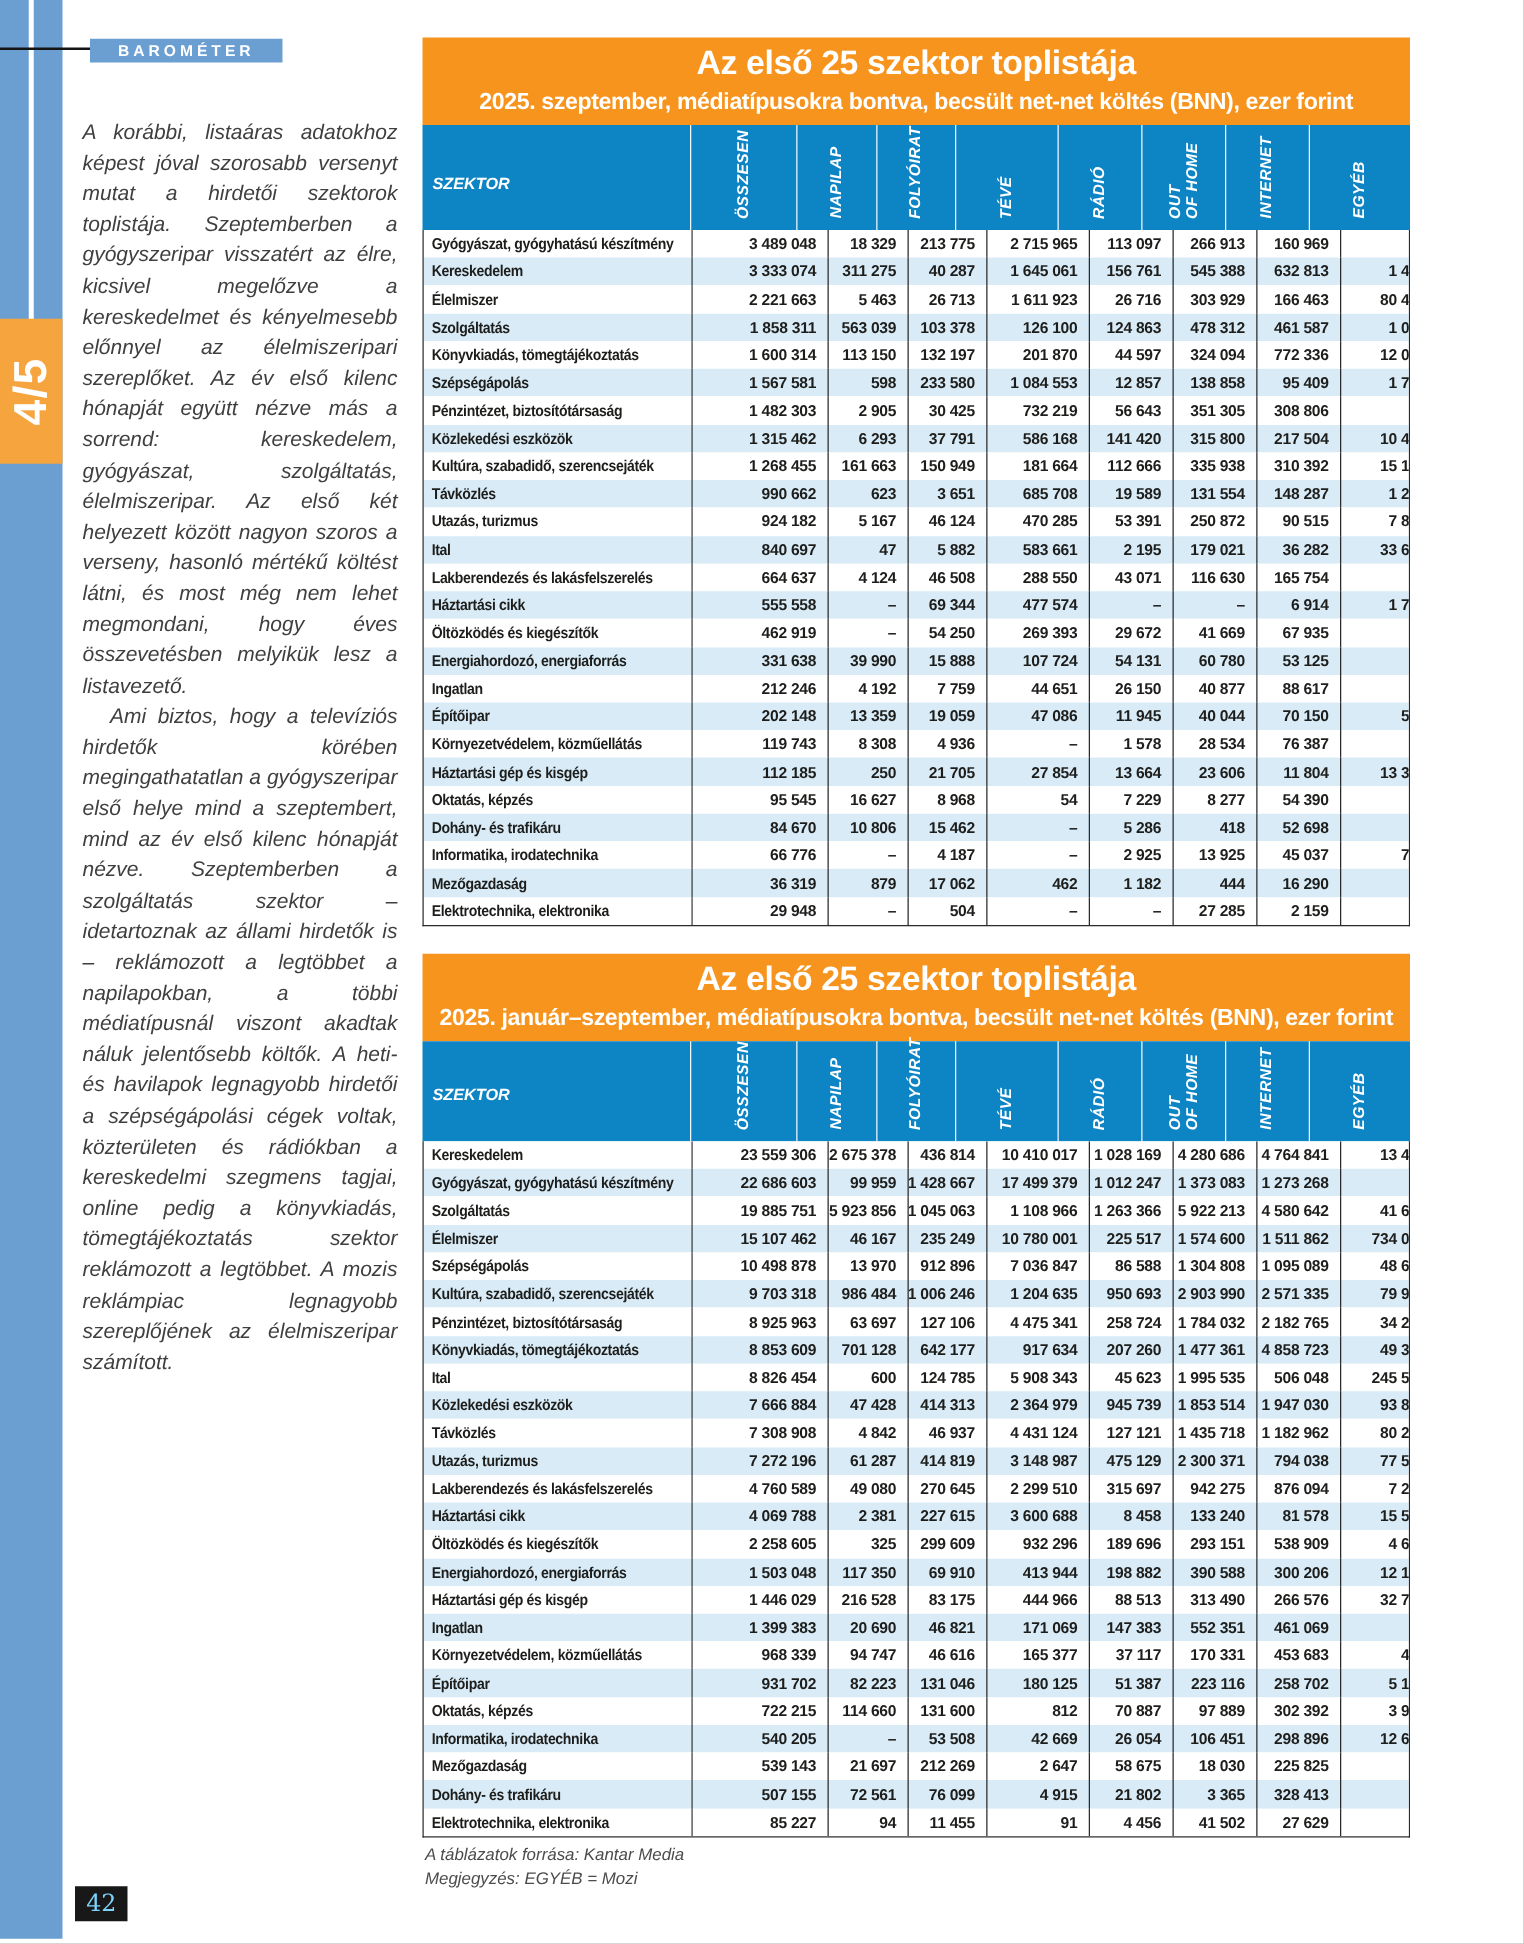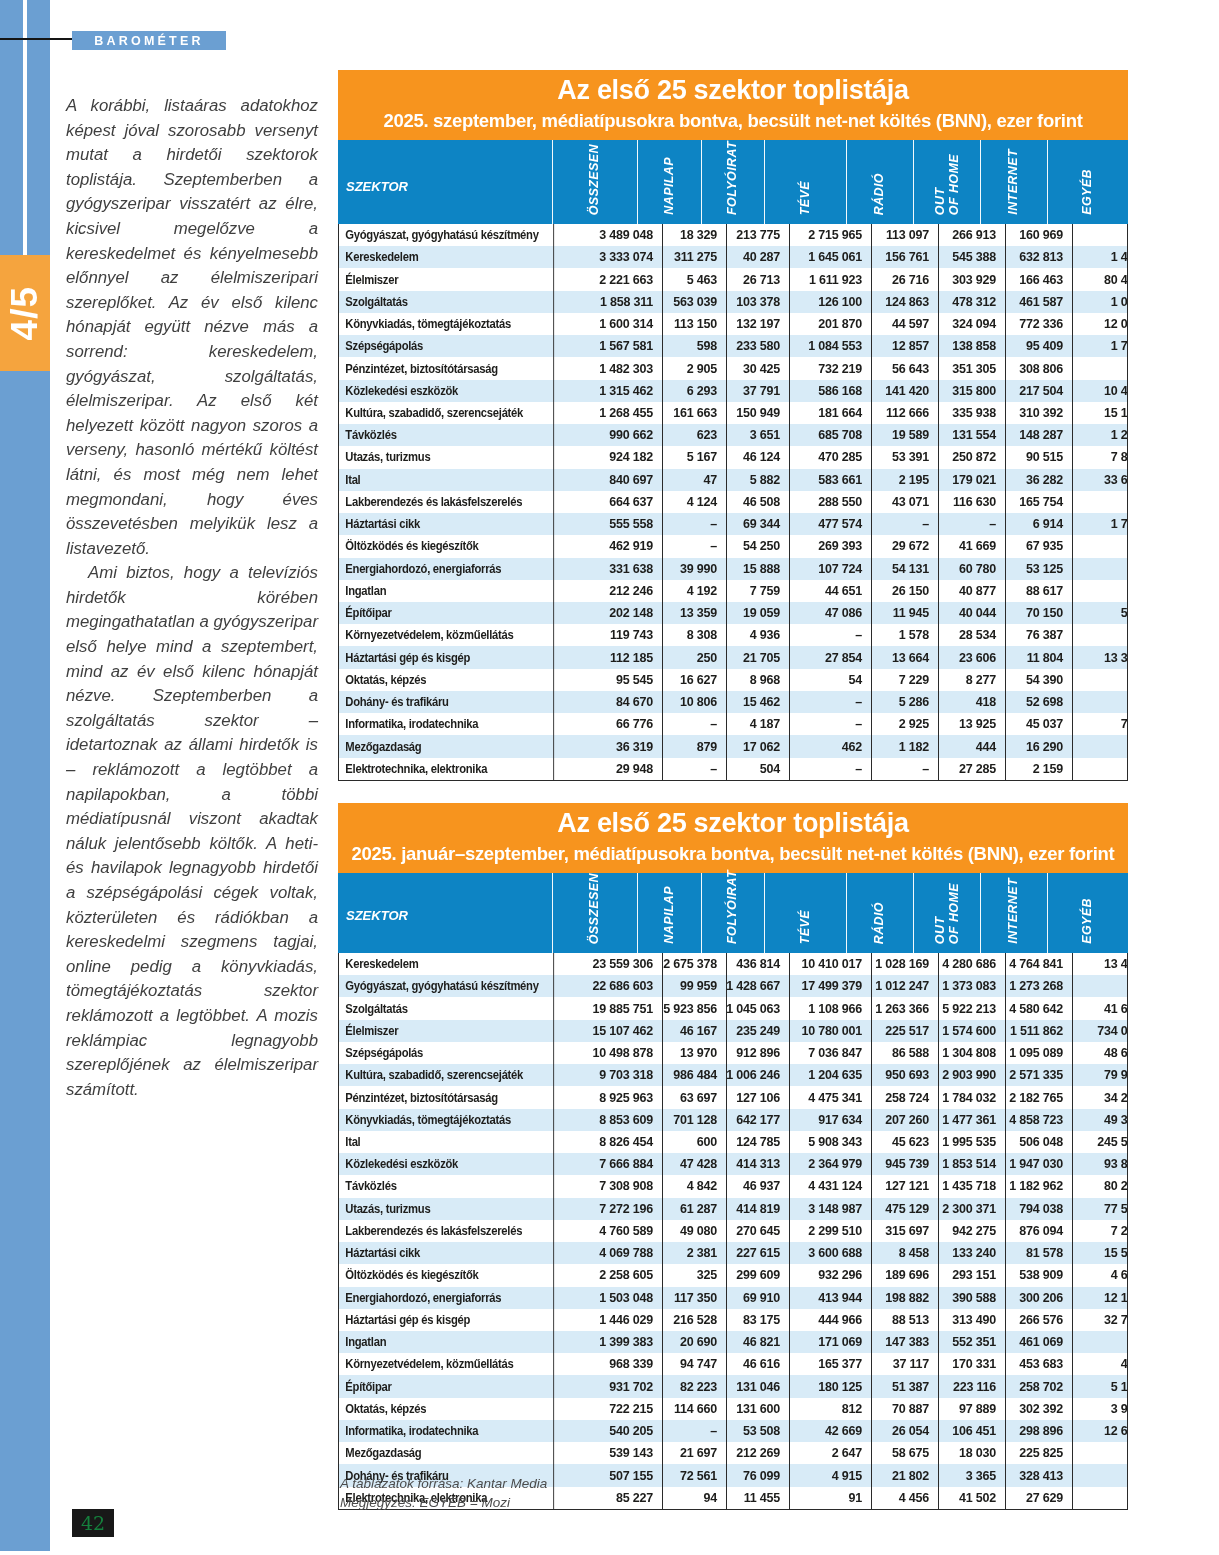--- a/index.html
+++ b/index.html
@@ -19,38 +19,38 @@
     writing-mode:vertical-rl;transform:rotate(180deg);
     color:#fff;font-weight:bold;font-size:37px;letter-spacing:1px;line-height:50px;
   }
   .header-rule{position:absolute;left:0;top:38px;width:72px;height:2px;background:#151515;z-index:3;}
   .section-label{
     position:absolute;left:72px;top:31px;width:154px;height:19px;
     background:var(--sidebar-blue,#6b9fd2);color:#fff;font-weight:bold;font-size:12.5px;
     letter-spacing:3.2px;display:flex;align-items:center;justify-content:center;z-index:2;
   }
   .pagenum{
-    position:absolute;left:72px;top:1509px;width:42px;height:28px;background:#181818;
-    color:#15803d;font-family:"DejaVu Serif","Liberation Serif",serif;font-size:19px;
+    position:absolute;left:60px;top:1509px;width:42px;height:28px;background:#181818;
+    color:#7dd3fc;font-family:"DejaVu Serif","Liberation Serif",serif;font-size:19px;
     display:flex;align-items:center;justify-content:center;
   }
   
   .article{
     position:absolute;left:66px;top:94px;width:252px;
     font-style:italic;color:var(--body-text,#3f3f3f);
     font-size:16.8px;line-height:24.6px;text-align:justify;
   }
   .article p{margin:0;}
   .article p + p{text-indent:22px;}
   
   .tbl{position:absolute;left:338px;width:790px;}
   .tbl-0{top:30px;}
   .tbl-1{top:763px;}
   .tbl-title{background:var(--table-orange,#f7941e);height:70px;color:#fff;text-align:center;}
-  .tbl-title .main{font-size:27px;font-weight:bold;padding-top:5px;letter-spacing:-0.3px;margin-top:40px;}
+  .tbl-title .main{font-size:27px;font-weight:bold;padding-top:5px;letter-spacing:-0.3px;}
   .tbl-title .sub{font-size:18.5px;font-weight:bold;margin-top:4px;letter-spacing:-0.3px;}
   .tbl-head{display:flex;background:var(--table-blue,#0d84c4);font-style:italic;}
   .tbl-0 .tbl-head{height:84px;}
   .tbl-1 .tbl-head{height:80px;}
   .hcell,.hcell-sector{box-sizing:border-box;flex:0 0 auto;}
   .hcell-sector{
     width:215px;display:flex;align-items:flex-end;padding:0 0 30px 8px;
     color:#fff;font-weight:bold;font-size:13px;border-right:1px solid rgba(255,255,255,.95);
   }
   .hcell{display:flex;justify-content:center;align-items:flex-end;padding-bottom:9px;border-right:1px solid rgba(255,255,255,.95);}

